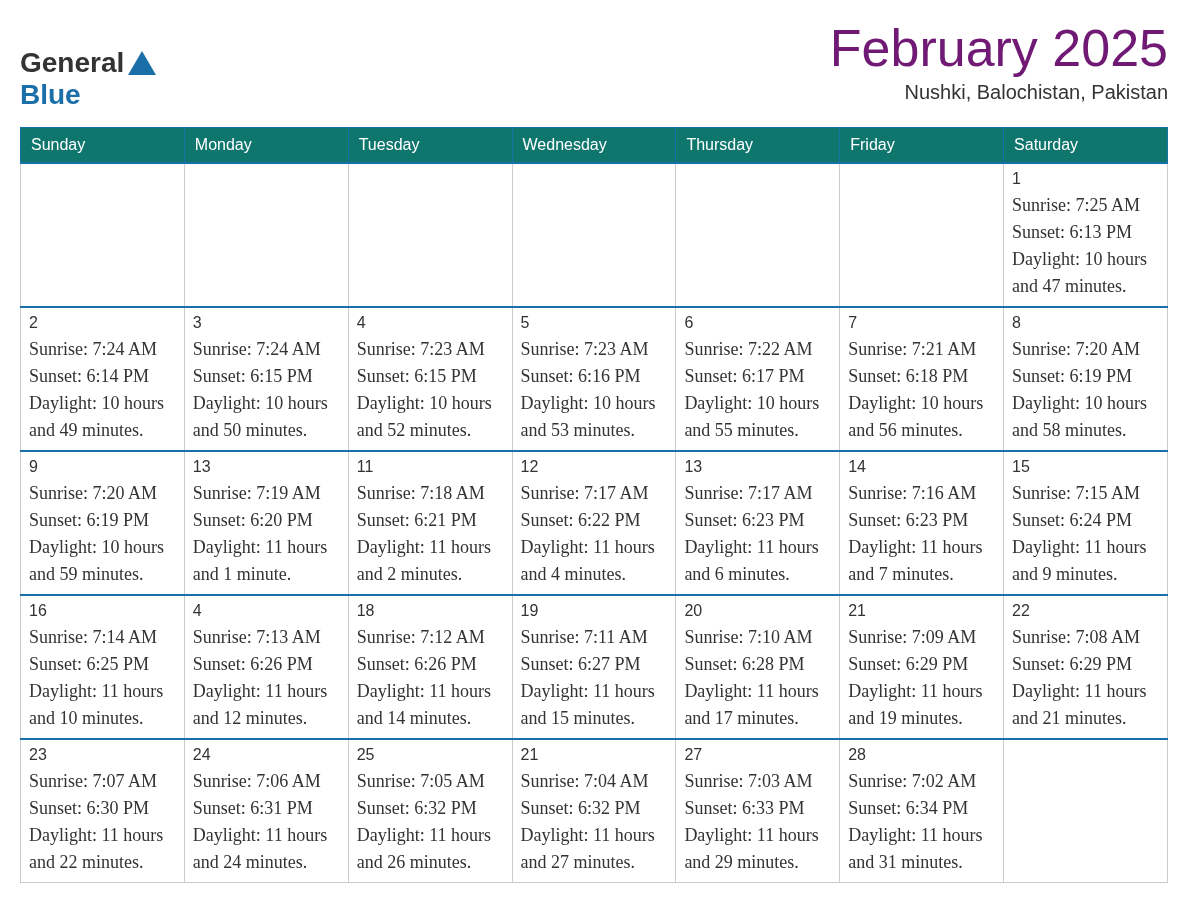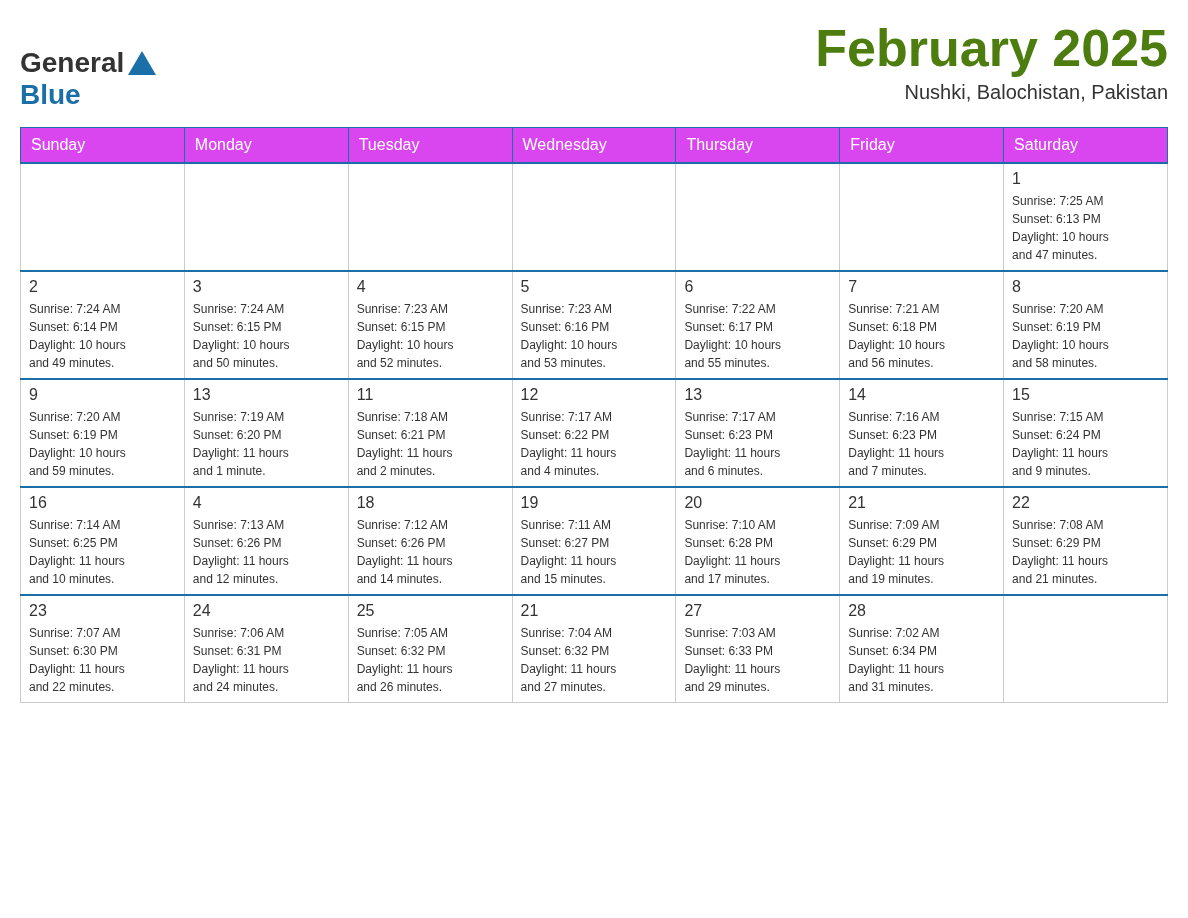--- a/index.html
+++ b/index.html
@@ -41,35 +41,35 @@
     .logo-blue {
       font-size: 28px;
       font-weight: bold;
       color: #1a6fa8;
     }
     .title-block {
       text-align: right;
     }
     .month-title {
       font-size: 52px;
-      font-weight: bold;
-      color: #4d7c0f;
+      font-weight: normal;
+      color: #701a75;
       line-height: 1.1;
     }
     .location-title {
       font-size: 20px;
       color: #333;
       margin-top: 4px;
     }
     .calendar {
       width: 100%;
       border-collapse: collapse;
     }
     .calendar th {
-      background-color: #d946ef;
+      background-color: #0f766e;
       color: #fff;
       font-size: 16px;
       font-weight: normal;
       padding: 8px 10px;
       text-align: left;
       border: 1px solid #1a6fa8;
     }
     .calendar td {
       width: 14.28%;
       vertical-align: top;
@@ -86,23 +86,24 @@
     .calendar tbody tr {
       border-top: 2px solid #1a6fa8;
     }
     .day-number {
       font-size: 16px;
       font-weight: normal;
       margin-bottom: 4px;
       display: block;
     }
     .day-info {
-      font-size: 12px;
+      font-size: 18px;
       line-height: 1.5;
       color: #333;
+      font-family: Liberation Serif, serif;
     }
     .empty-cell {
       background: #f9f9f9;
     }
   </style>
 </head>
 <body>
 
 <div class="header">
   <div class="logo">

